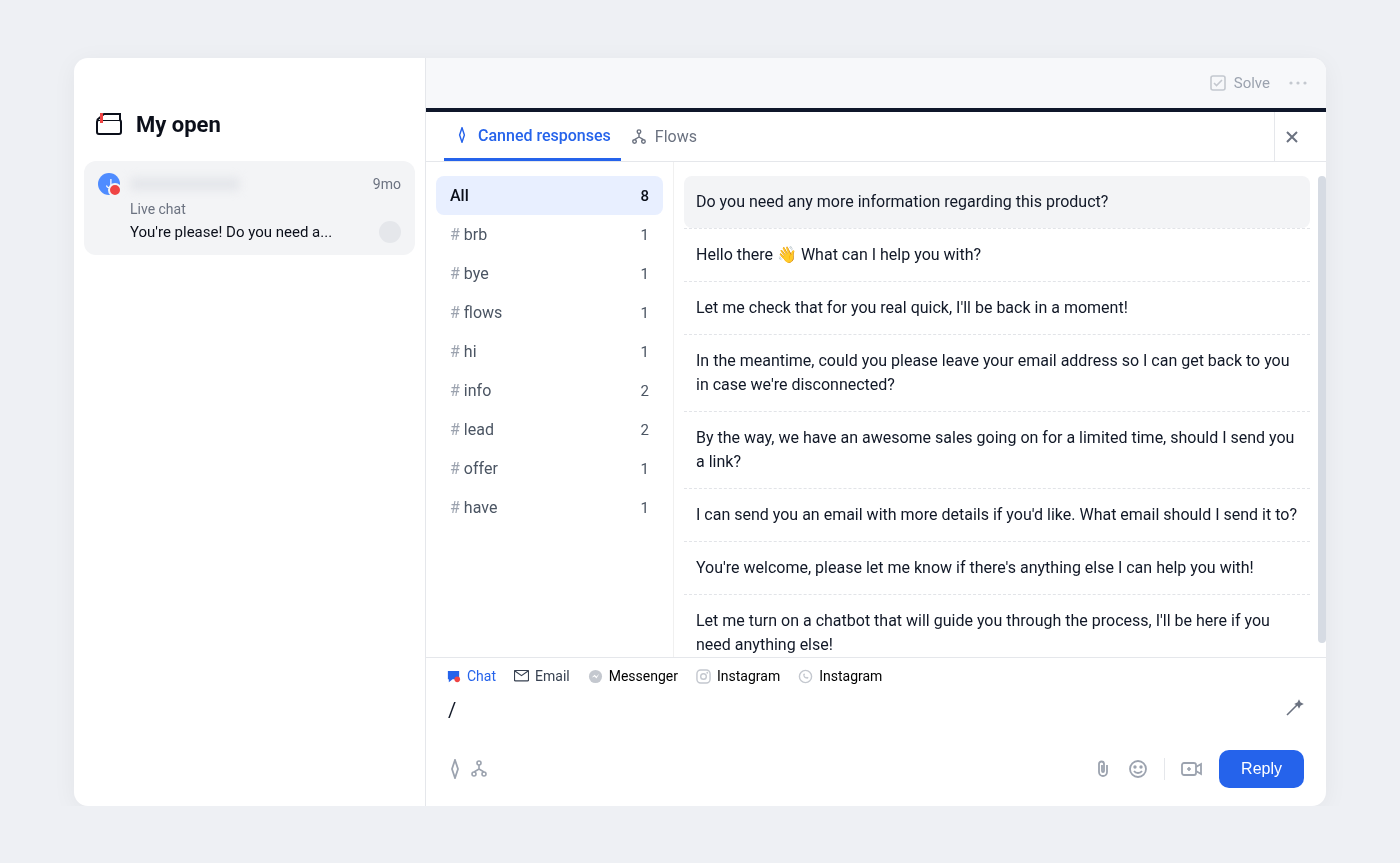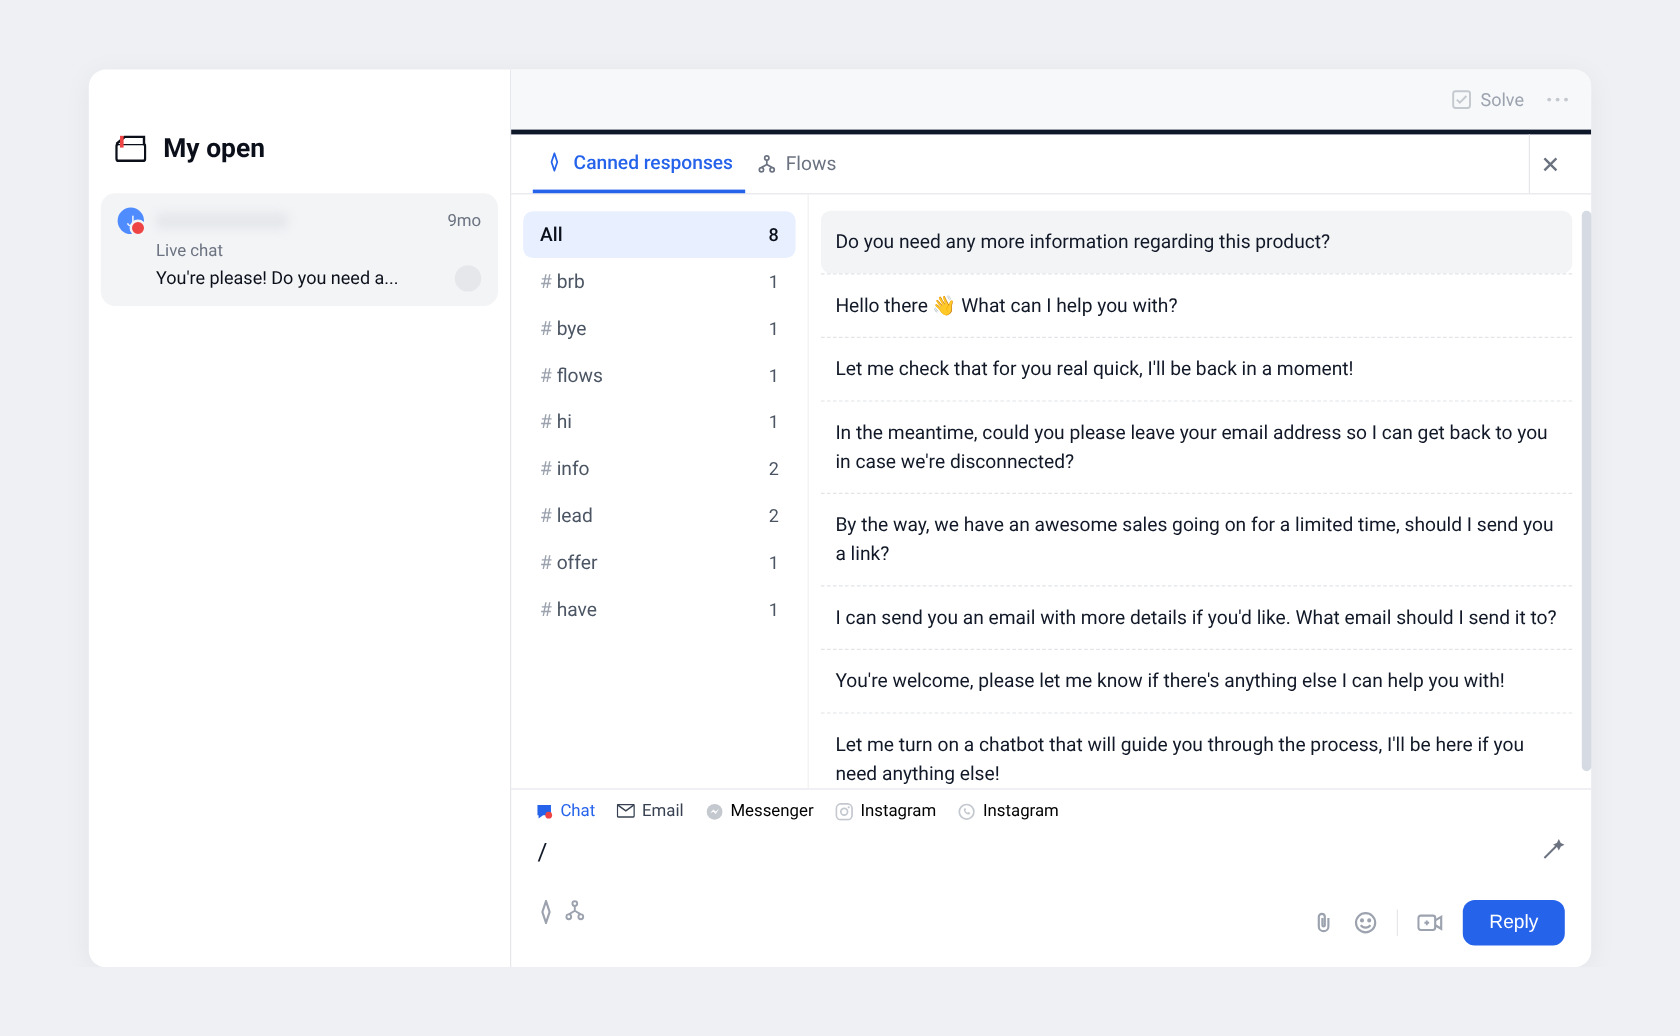--- a/index.html
+++ b/index.html
@@ -41,21 +41,21 @@
 .scrolltrack{position:absolute;right:0;top:14px;bottom:14px;width:8px;background:#d6dbe3;border-radius:4px;}
 .replybar { border-top:1px solid #e5e7eb;}
 .channels { display:flex; gap:18px; padding:10px 20px 4px; font-size:14px;}
 .ch { display:flex; align-items:center; gap:6px; color:#000000;}
 .ch.live { color:#2563eb;}
 .ch.email { color:#374151;}
 .chicon{width:15px;height:15px;display:flex;align-items:center;justify-content:center;}
 .composer { padding:10px 22px 4px; position:relative;}
 .compinput { font-size:20px; color:#111827; min-height:36px; outline:none;}
 .magic { position:absolute; right:22px; top:10px; color:#6b7280; cursor:pointer;}
-.compactions { display:flex; align-items:flex-start; padding:12px 22px 18px; gap:8px; color:#9ca3af;}
+.compactions { display:flex; align-items:center; padding:12px 22px 18px; gap:8px; color:#9ca3af;}
 .compactions .right { margin-left:auto; display:flex; align-items:center; gap:16px;}
 .divider{width:1px;height:22px;background:#e5e7eb;}
 .replybtn { background:#2563eb; color:#fff; border:none; padding:10px 22px; border-radius:10px; font-size:16px; font-weight:500; cursor:pointer;}
 svg{display:block;}
 </style>
 </head>
 <body>
 
 <div class="app">
 

